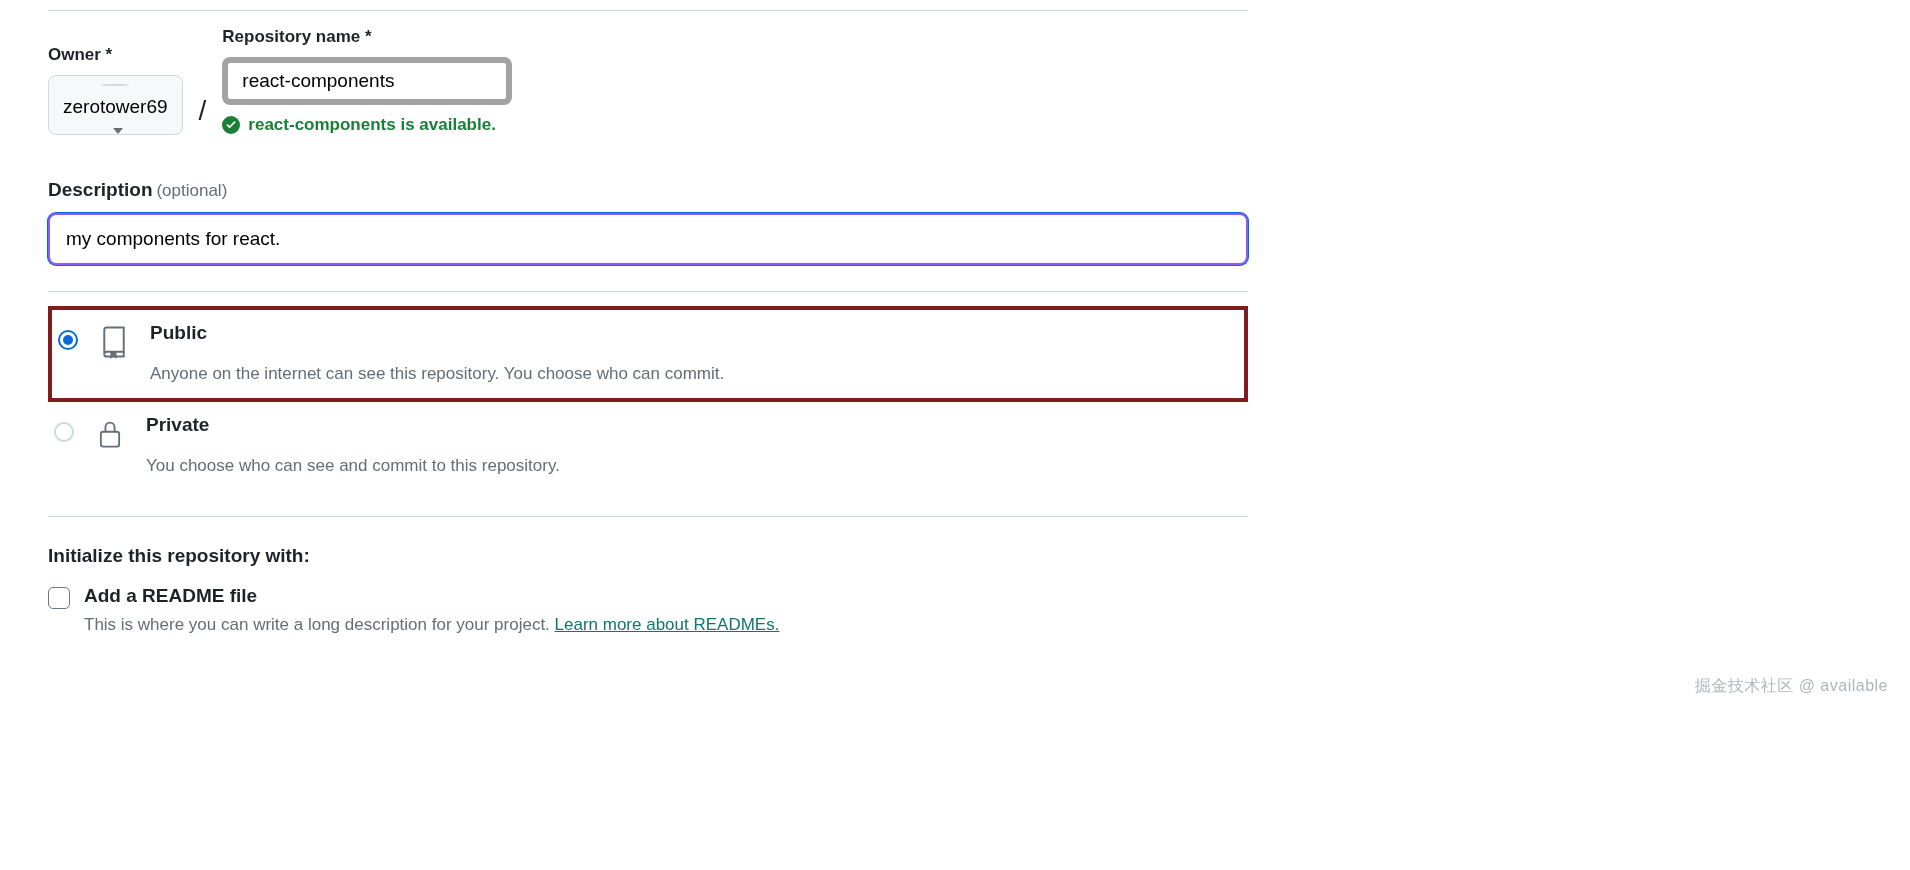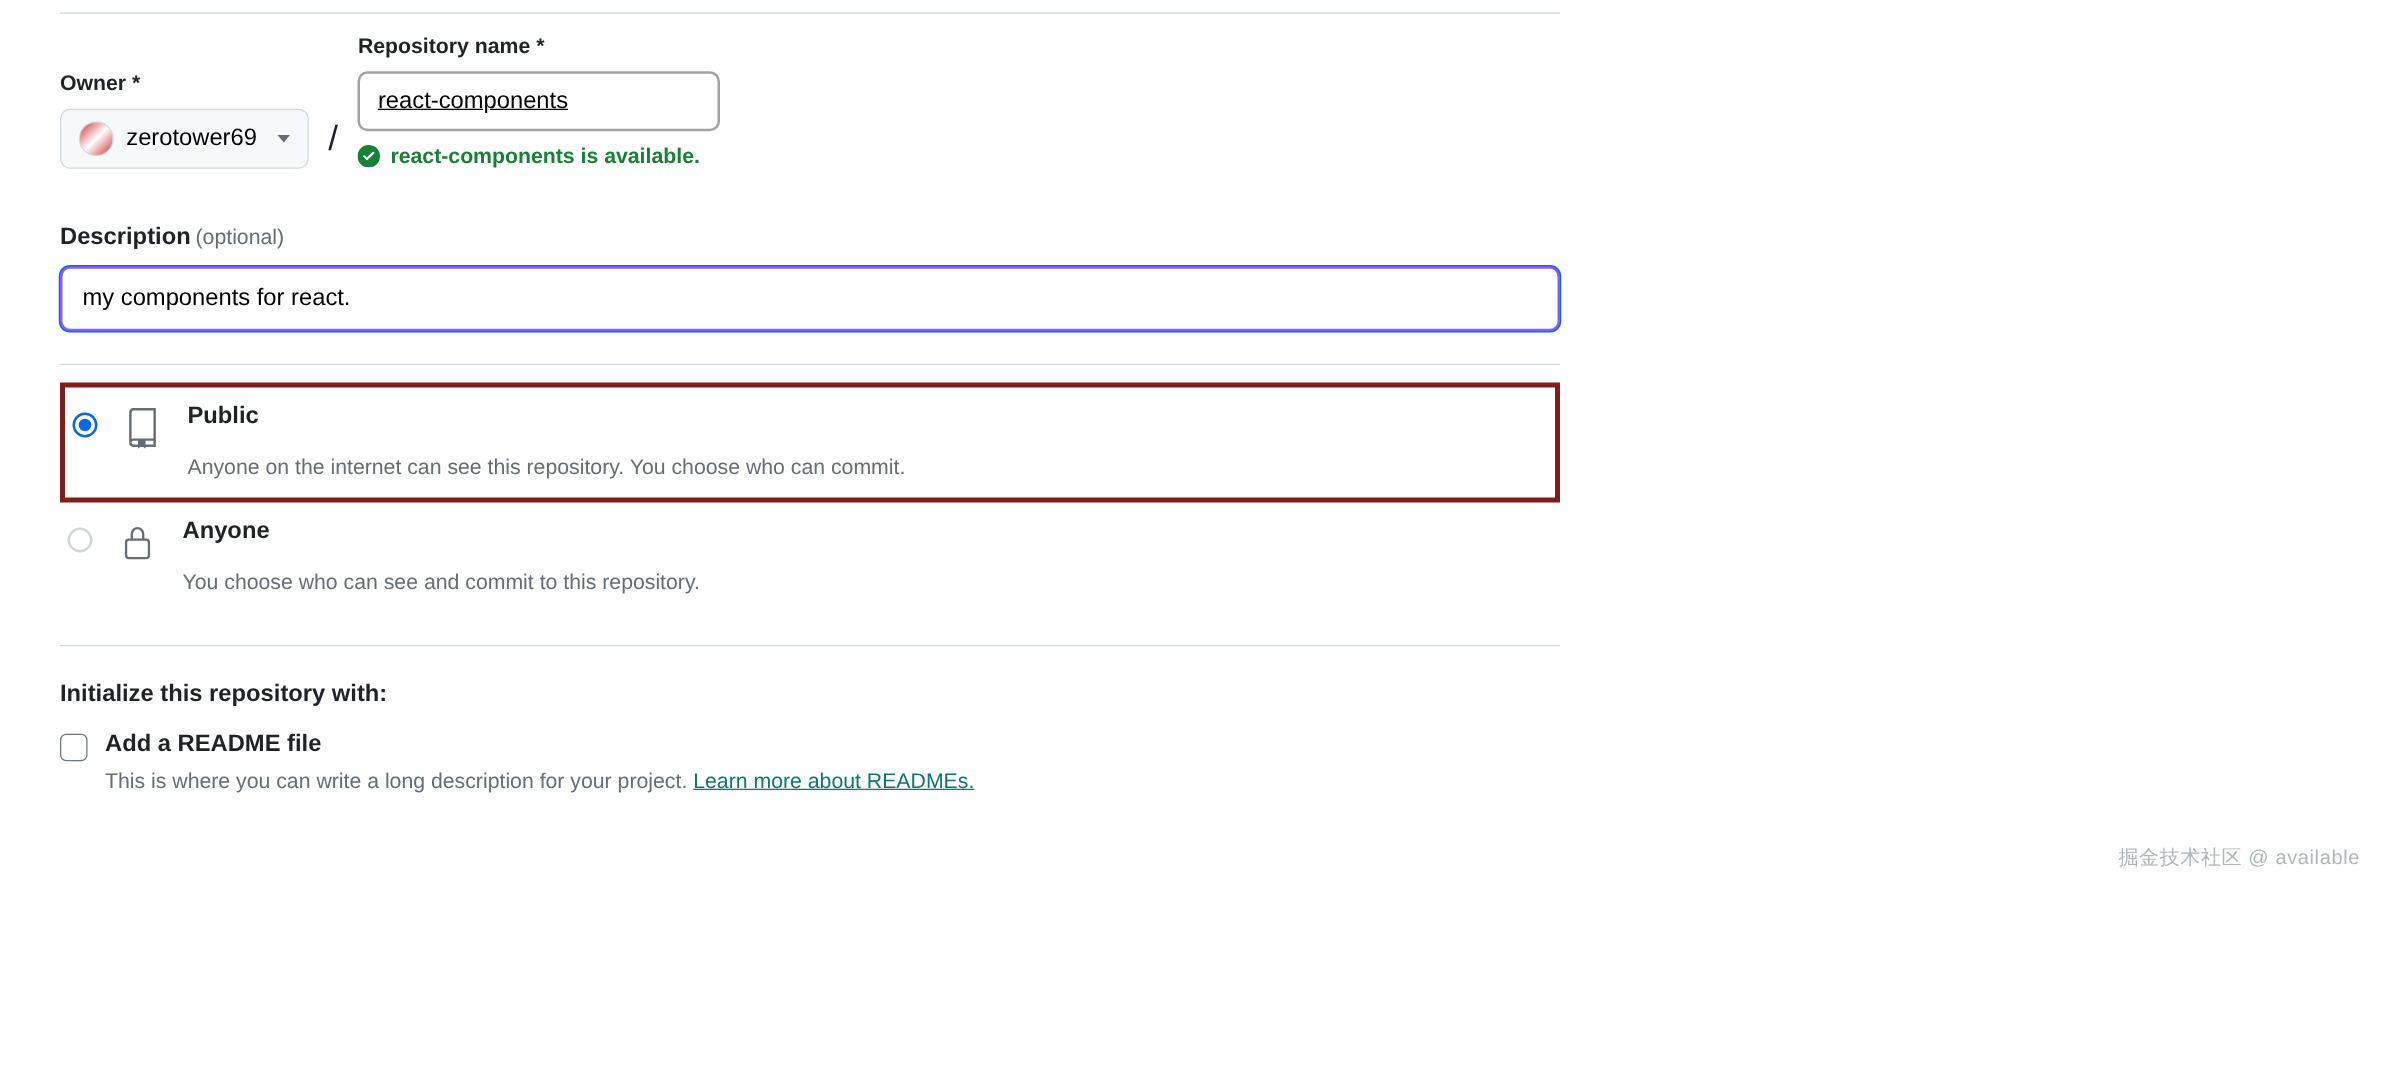--- a/index.html
+++ b/index.html
@@ -33,21 +33,22 @@
     display: inline-flex;
     align-items: center;
     gap: 10px;
     background: #f6f8fa;
     border: 1px solid #d0d7de;
     border-radius: 8px;
     padding: 8px 14px;
     font-size: 19px;
     font-weight: 500;
     cursor: pointer;
-    height: 48px;
+    height: 60px;
+    flex-direction: column;
   }
   .owner-avatar {
     width: 28px; height: 28px; border-radius: 50%;
     background: linear-gradient(135deg,#d0312d 0%, #ffffff 50%, #d0312d 100%);
     display: inline-flex; align-items: center; justify-content: center;
     border: 1px solid #d0d7de;
   }
   .caret-down {
     width: 0; height: 0;
     border-left: 5px solid transparent;
@@ -57,28 +58,27 @@
   }
   .slash {
     font-size: 28px;
     font-weight: 400;
     color: #1f2328;
     align-self: flex-end;
     padding-bottom: 8px;
   }
   .repo-input {
     height: 48px;
-    border: 2px solid #a3a3a3;
+    border: 6px solid #a3a3a3;
     border-radius: 8px;
     padding: 8px 14px;
     font-size: 19px;
     min-width: 290px;
     outline: none;
     background: #fff;
-    text-decoration: underline;
   }
   .availability-row {
     display: flex;
     align-items: center;
     gap: 8px;
     margin-top: 10px;
     color: #1a7f37;
     font-weight: 600;
     font-size: 17px;
   }
@@ -267,21 +267,21 @@
 
     <div class="visibility-option">
       <span class="radio"></span>
       <span class="vis-icon">
         <svg viewBox="0 0 24 28" width="28" height="32">
           <rect x="4" y="12" width="16" height="13" rx="2"></rect>
           <path d="M8 12 v-4 a4 4 0 0 1 8 0 v4"></path>
         </svg>
       </span>
       <div class="vis-text">
-        <div class="vis-title">Anyone</div>
+        <div class="vis-title">Private</div>
         <div class="vis-desc">You choose who can see and commit to this repository.</div>
       </div>
     </div>
   </div>
 
   <div class="section-divider"></div>
 
   <div class="init-section">
     <div class="init-heading">Initialize this repository with:</div>
     <div class="checkbox-row">

